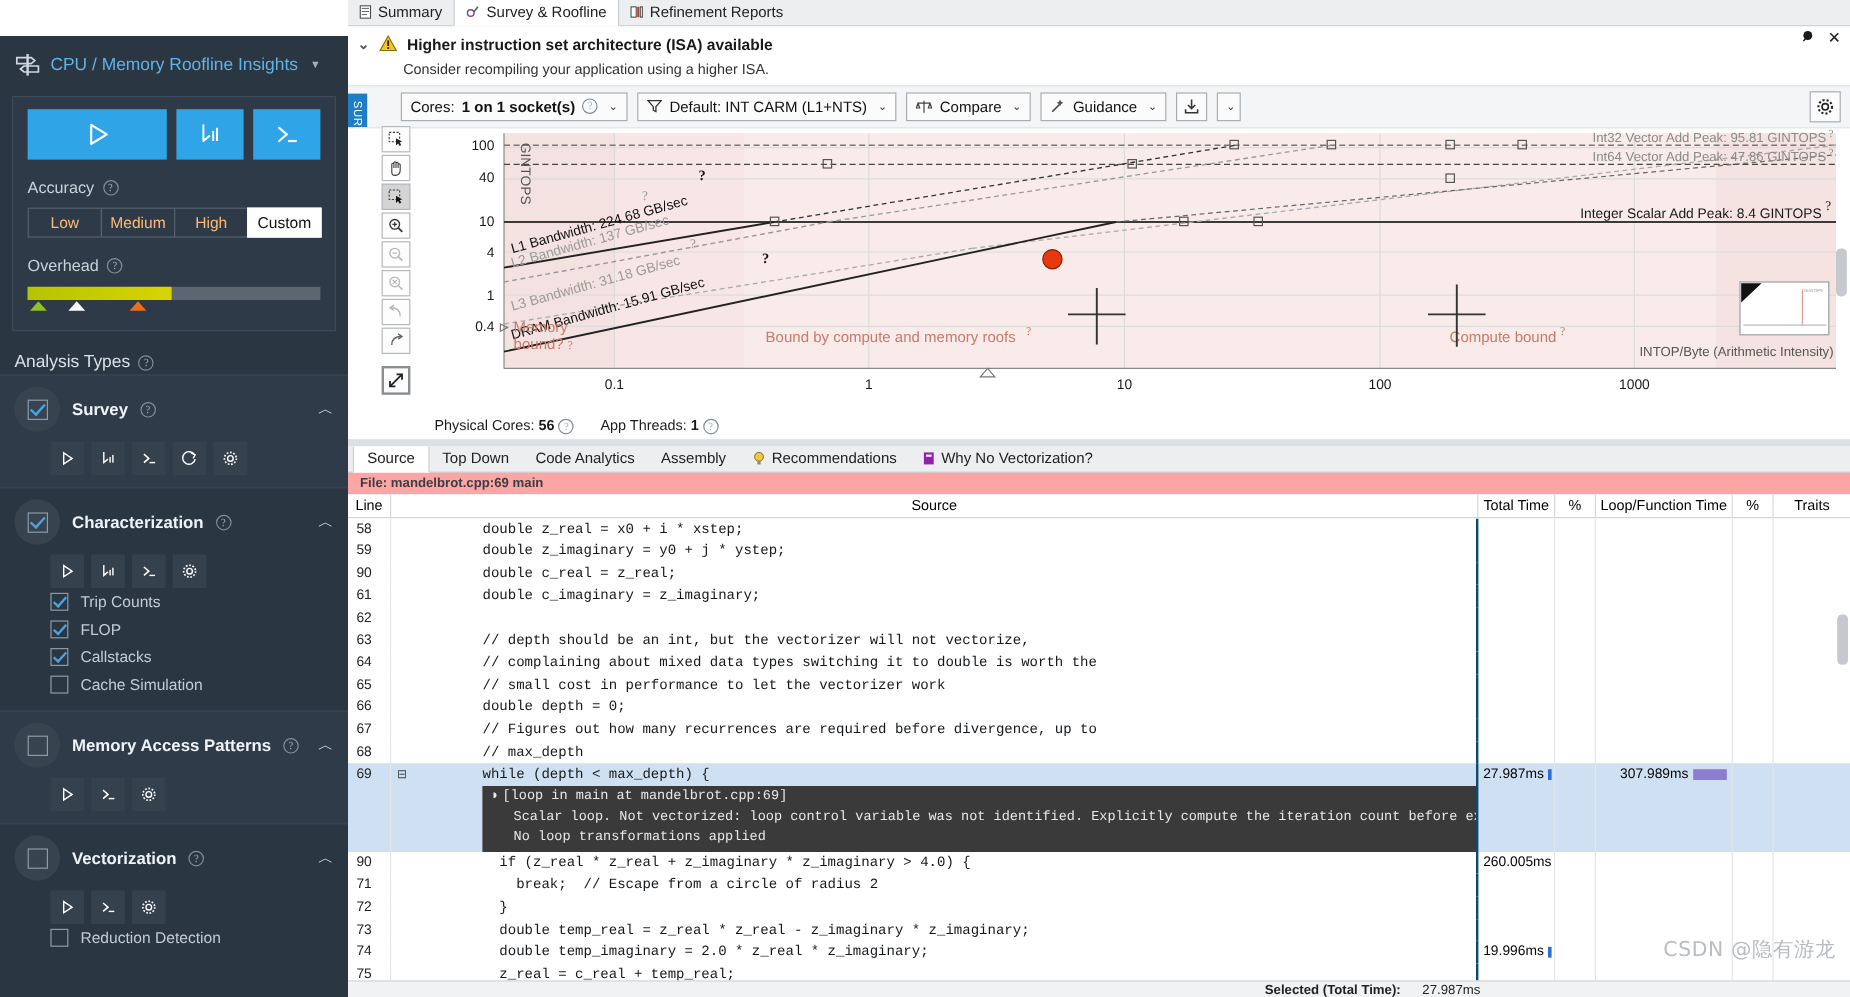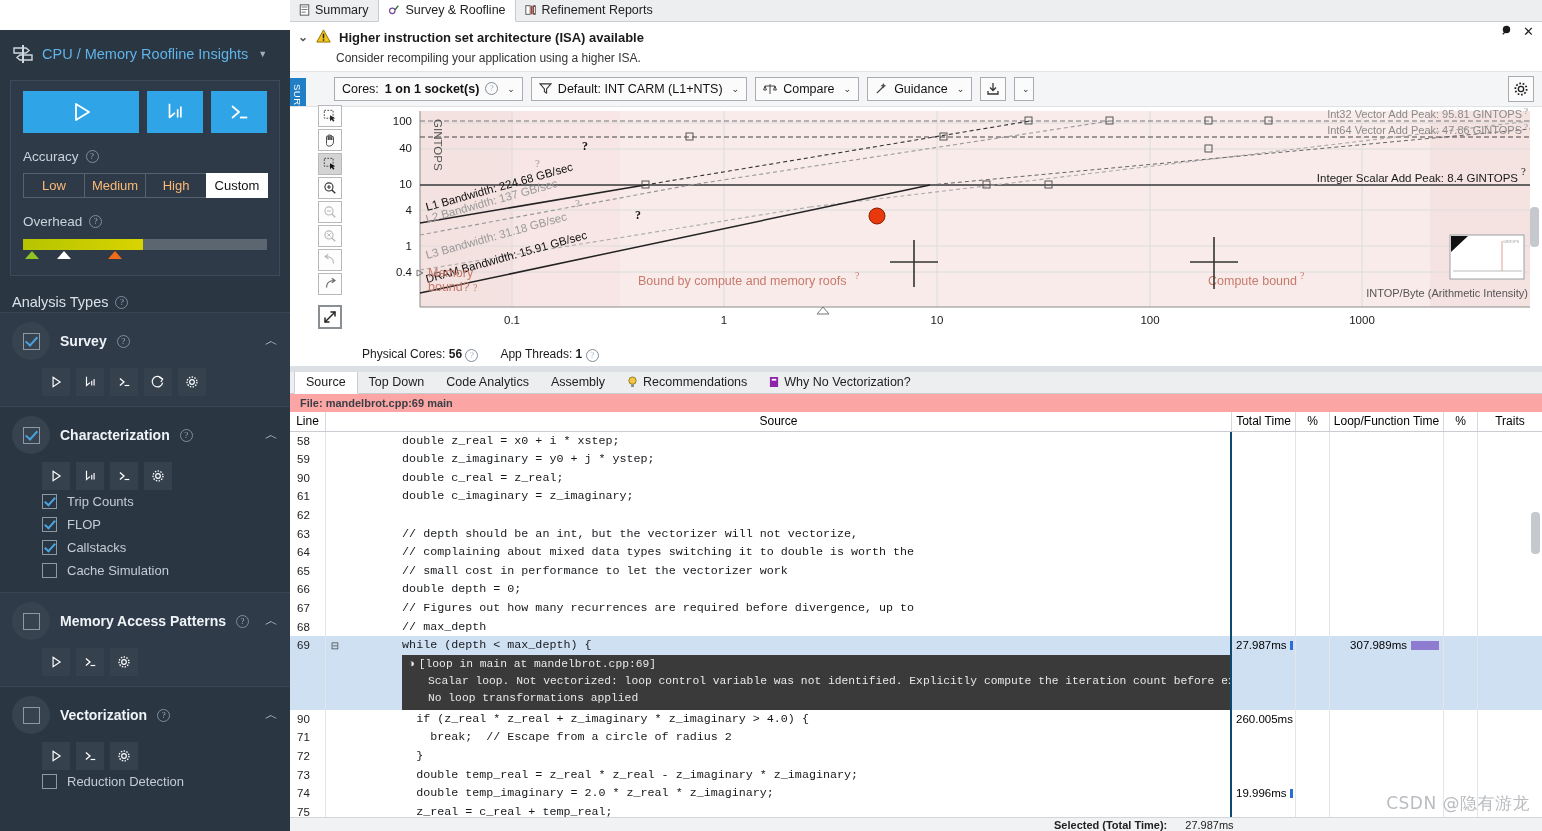--- a/index.html
+++ b/index.html
@@ -253,21 +253,21 @@
 
   .statusbar {
     position:absolute; left:0; bottom:0; width: 100%; height: 14px;
     background:#f1f2f4; border-top:1px solid #d3d6d9;
     display:flex; align-items:center; font-size: 11px; color:#222;
   }
   .sb-sel { margin-left: 764px; font-weight: bold; }
   .sb-val { margin-left: 18px; }
 
   .watermark {
-    position:absolute; right: 12px; bottom: 16px;
+    position:absolute; right: 12px; bottom: 28px;
     font-size: 17px; color: #b9bcc0; letter-spacing: .5px;
     font-family: "DejaVu Sans", sans-serif; pointer-events:none;
   }
 
   .vscroll { position:absolute; right: 2px; width: 9px; background:#c5c8cc; border-radius:4px; }
 </style>
 </head>
 <body>
 
 <div id="root">

